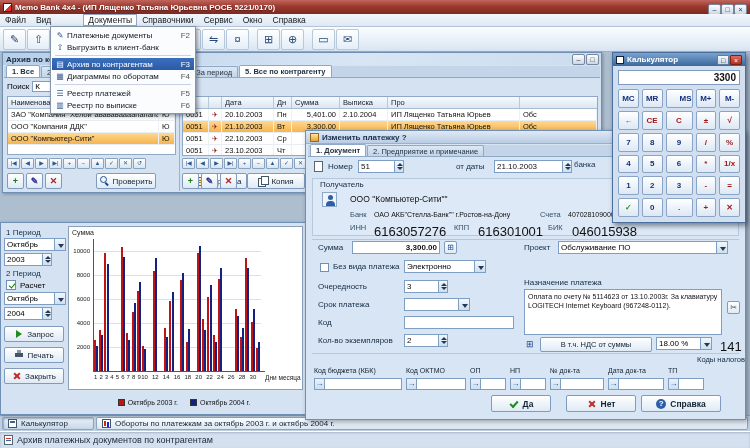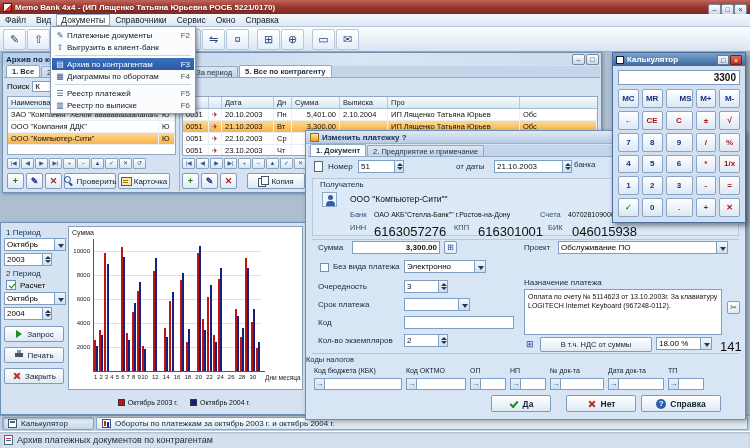--- a/index.html
+++ b/index.html
@@ -8,21 +8,21 @@
 
 
 #titlebar{position:absolute;top:0;left:0;right:0;height:14px;background:linear-gradient(180deg,#c1655c,#9c3a30 45%,#7e2820);display:flex;align-items:center;padding:0 3px;gap:3px;}
 .app-icon{width:9px;height:9px;background:linear-gradient(135deg,#fff 55%,#d33 56%);border:1px solid #5a1510;flex:none;}
 #titlebar .title{flex:1;color:#fff;font-size:8px;font-weight:bold;white-space:nowrap;overflow:hidden;text-shadow:0 1px 1px rgba(0,0,0,.4);}
 .winbtn{width:13px;height:11px;background:linear-gradient(#fdfdfd,#ccd8e6);border:1px solid #77889e;border-radius:2px;font-size:7px;line-height:9px;text-align:center;color:#234;flex:none;}
 
 
 #menubar{position:absolute;top:14px;left:0;right:0;height:13px;background:linear-gradient(#f2f6fb,#dfe9f4);border-bottom:1px solid #b4c4d8;display:flex;font-size:8.5px;}
 .menu-item{padding:0 5px;line-height:13px;color:#101820;}
-.menu-item.open{background:#fff;box-shadow:inset 0 0 0 1px #92a8c4;}
+.menu-item.open{background:#fff;box-shadow:inset 0 0 0 1px #92a8c4;margin-left:27px;}
 #toolbar{position:absolute;top:27px;left:0;right:0;height:25px;background:linear-gradient(#fbfdff,#d9e5f2);border-bottom:1px solid #9db2ca;display:flex;align-items:center;padding:0 3px;gap:1px;}
 .tool-btn{width:23px;height:21px;border:1px solid #b6c8dc;border-radius:2px;background:linear-gradient(#ffffff,#e4eef8);font-size:11px;color:#2c4a74;display:flex;align-items:center;justify-content:center;}
 .tool-btn.grp{margin-left:7px;}
 
 
 #doc-menu{position:absolute;top:26px;left:50px;width:146px;background:#fbfcfe;border:1px solid #8496ac;box-shadow:2px 2px 4px rgba(20,30,50,.45);z-index:60;padding:2px 1px;}
 .dm-item{display:flex;align-items:center;height:12px;font-size:8px;padding:0 4px 0 1px;color:#101820;}
 .dm-ic{width:14px;text-align:center;font-size:8px;color:#35598c;flex:none;}
 .dm-lbl{flex:1;white-space:nowrap;}
 .dm-sc{margin-left:8px;color:#555;}
@@ -66,21 +66,21 @@
 .gr>span{padding:0 3px;border-right:1px solid #eef2f8;overflow:hidden;white-space:nowrap;}
 .gr.sel{background:linear-gradient(#ffd890,#f6b44e);}
 .lp-cols{grid-template-columns:1fr 16px;}
 .rp-cols{grid-template-columns:26px 13px 52px 18px 48px 48px 132px 1fr;}
 .plane{color:#8b2222;font-size:7px;}
 .numc{text-align:right;}
 #lp-nav{left:3px;top:92px;} #rp-nav{left:2px;top:92px;}
 #lp-btns{position:absolute;left:3px;top:107px;right:3px;display:flex;gap:2px;align-items:center;}
 #rp-btns{position:absolute;left:2px;top:107px;display:flex;gap:2px;align-items:center;}
 .editgrp{display:flex;gap:2px;}
-#check-btn,#card-btn{width:52px;}
+#check-btn,#card-btn{width:60px;margin-left:32px;}
 #copy-btn{width:58px;margin-left:8px;}
 
 
 #chart-win{left:0;top:222px;width:306px;height:193px;z-index:10;}
 #cw-controls{position:absolute;left:3px;top:2px;width:62px;bottom:18px;}
 .cw-lbl{font-size:8px;color:#14304e;margin:3px 0 1px 2px;}
 .cw-field{display:flex;align-items:center;height:13px;border:1px solid #7f9ec4;background:#fff;margin:1px 0 2px 0;}
 .cw-field .val{flex:1;font-size:8px;padding:0 2px;overflow:hidden;white-space:nowrap;}
 .cw-field.short{width:48px;}
 .cw-check{display:flex;align-items:center;gap:4px;margin:2px 0 2px 2px;font-size:8px;}
@@ -570,21 +570,21 @@
 
     <span class="dicon" style="left:220px;top:208px" data-name="vat-grid-icon">⊞</span>
     <button class="dlgbtn2" style="left:234px;top:206px;width:112px" data-name="vat-button">В т.ч. НДС от суммы</button>
     <span class="fld" style="left:350px;top:206px;width:56px" data-name="vat-percent-select">
         <span class="val" data-name="vat-percent-value">18.00 %</span>
         <span class="arr" data-name="dropdown-arrow-icon"></span>
       </span>
     <span class="dval" style="left:414px;top:208px" data-name="vat-sum-value">141</span>
 
     <span class="dhr" style="top:222px" data-name="divider"></span>
-    <span class="dlbl" style="left:0;right:0;top:224px;text-align:left;font-size:7.5px" data-name="tax-codes-label">Коды налогов</span>
+    <span class="dlbl" style="left:0;right:0;top:224px;text-align:right;font-size:7.5px" data-name="tax-codes-label">Коды налогов</span>
 
     <button class="dlgbtn" style="left:185px;width:60px" data-name="yes-button">
         <i class="ico check" data-name="check-icon"></i>
         <span data-name="yes-button-label">Да</span>
       </button>
     <button class="dlgbtn" style="left:260px;width:70px" data-name="no-button">
         <i class="ico xmark" data-name="x-icon"></i>
         <span data-name="no-button-label">Нет</span>
       </button>
     <button class="dlgbtn" style="left:335px;width:80px" data-name="help-button">

